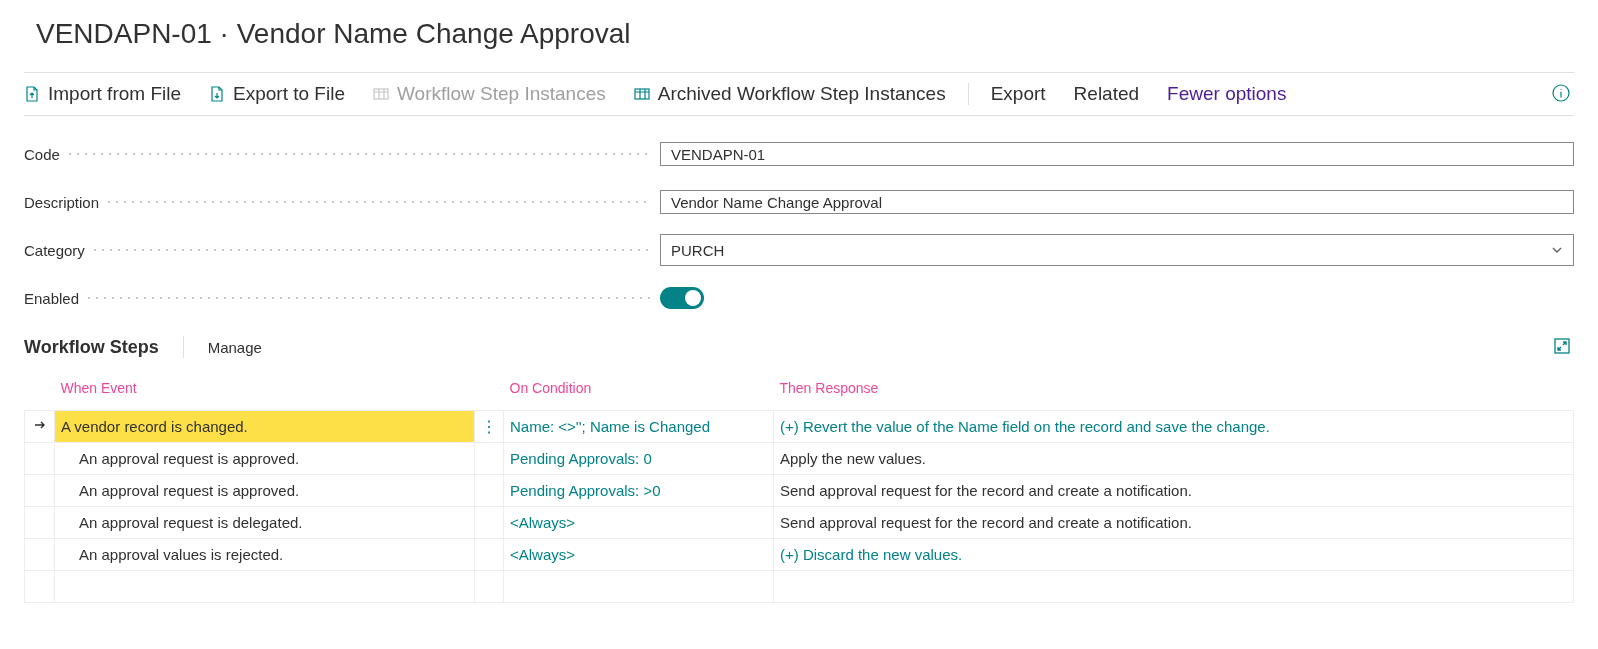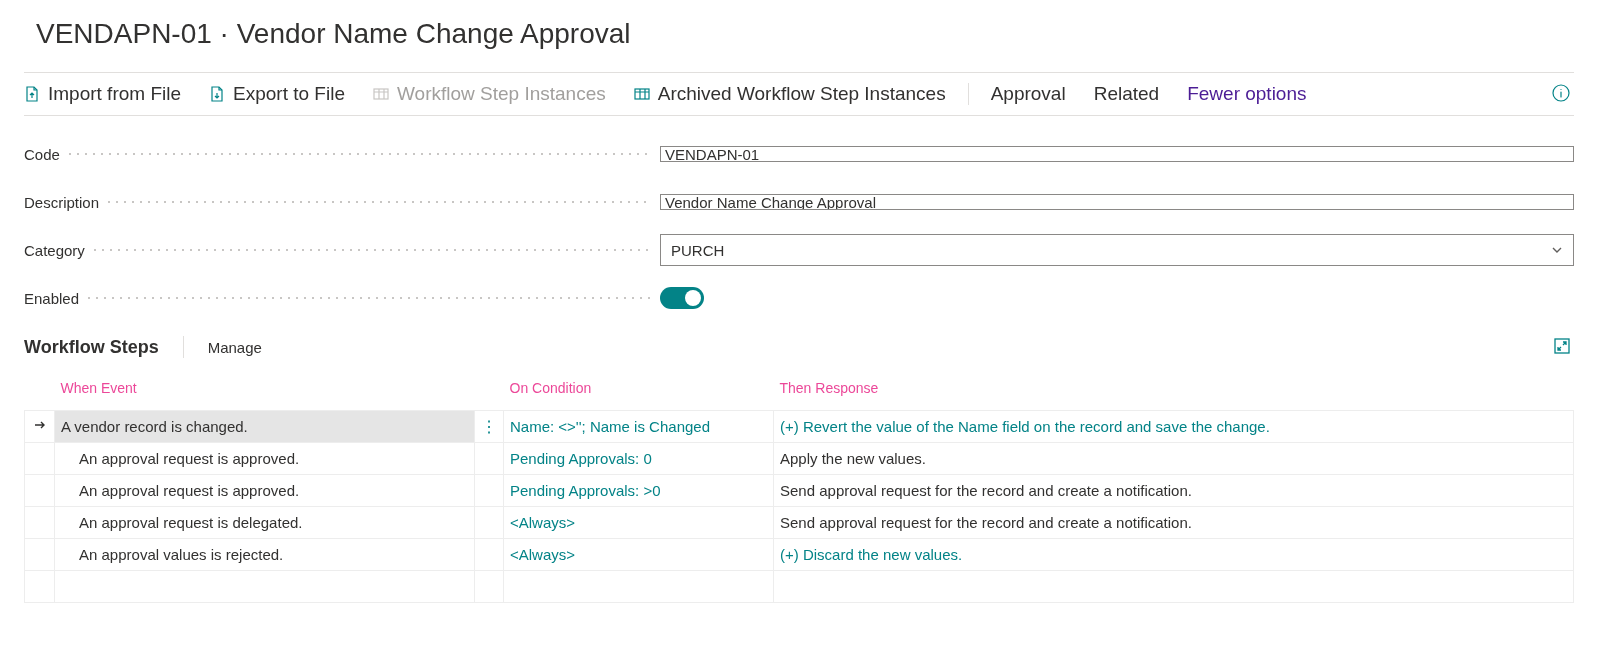--- a/index.html
+++ b/index.html
@@ -71,23 +71,23 @@
   .form-label .dots {
     flex: 1;
     height: 2px;
     background-image: radial-gradient(circle, #c8c6c4 1px, transparent 1px);
     background-size: 8px 2px;
     background-repeat: repeat-x;
     background-position: left center;
   }
   .form-input {
     flex: 1;
-    height: 16px;
+    height: 24px;
     border: 1px solid #8a8886;
-    padding: 0 4px;
+    padding: 0 10px;
     font-size: 15px;
     color: #323130;
     background: #fff;
   }
   .form-select {
     flex: 1;
     height: 32px;
     border: 1px solid #8a8886;
     padding: 0 10px;
     font-size: 15px;
@@ -162,21 +162,21 @@
   }
   .col-arrow { width: 30px; text-align: center; }
   .col-event { width: 420px; }
   .col-more { width: 24px; text-align: center; }
   .col-cond { width: 270px; }
   .col-resp { }
   .indent1 { padding-left: 18px; }
   .link-teal { color: #038387; cursor: pointer; }
   .more-dots { color: #038387; cursor: pointer; font-size: 16px; line-height: 1; }
   .arrow-icon { color: #323130; }
-  .tbody-row.selected .col-event { background: #e5e5e5; }
+  .tbody-row.selected .col-event { background: #fde047; }
 </style>
 </head>
 <body>
 
 <h1 class="page-title">VENDAPN-01 · Vendor Name Change Approval</h1>
 
 <div class="action-bar">
   <div class="action-item">
     <svg class="action-icon" viewBox="0 0 16 16" fill="none" stroke="#038387" stroke-width="1.2">
       <path d="M3 1h7l3 3v11H3z"></path>
@@ -202,21 +202,21 @@
   </div>
   <div class="action-item">
     <svg class="action-icon" viewBox="0 0 16 16" fill="none" stroke="#038387" stroke-width="1.2">
       <rect x="1" y="3" width="14" height="10"></rect>
         <path d="M1 6h14M6 3v10M11 3v10"></path>
     </svg>
     <span>Archived Workflow Step Instances</span>
   </div>
   <div class="divider"></div>
   <div class="action-item">
-    <span>Approval</span>
+    <span>Export</span>
   </div>
   <div class="action-item">
     <span>Related</span>
   </div>
   <div class="action-item" style="color:#4c1d95">
     <span>Fewer options</span>
   </div>
   <div class="spacer"></div>
   <div class="info-icon-btn">
     <svg width="18" height="18" viewBox="0 0 18 18" fill="none" stroke="#038387" stroke-width="1.2">

